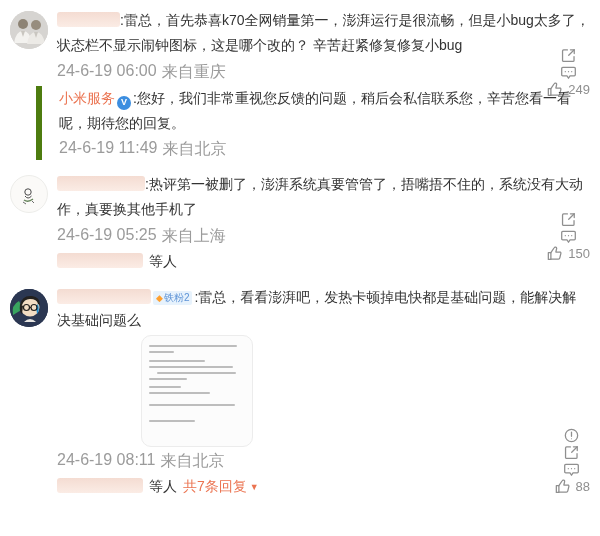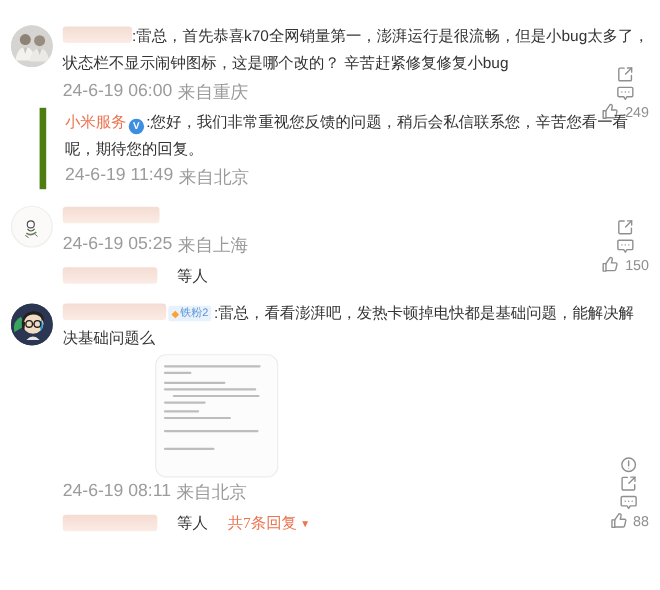--- a/index.html
+++ b/index.html
@@ -1,20 +1,20 @@
 <!DOCTYPE html>
 <html><head>
 <meta charset="utf-8">
 <style>
   html,body{margin:0;padding:0;}
   body{
     width:600px;height:536px;overflow:hidden;background:#fff;
     font-family:"Liberation Sans","DejaVu Sans",sans-serif;color:#333;
   }
-  .feed{padding:20px 10px 0 10px;}
+  .feed{padding:8px 10px 0 10px;}
   .comment{display:flex;align-items:flex-start;}
   .avatar{width:38px;height:38px;border-radius:50%;flex-shrink:0;margin-top:3px;overflow:hidden;position:relative;}
   .cbody{flex:1;margin-left:9px;min-width:0;}
   .ctext{font-size:14px;line-height:25px;color:#333;word-break:break-all;}
   .name-blur{display:inline-block;height:15px;border-radius:3px;
     background:linear-gradient(180deg,#f4dcd2,#fbece5);vertical-align:-2px;}
   .badge{display:inline-flex;align-items:center;height:14px;padding:0 3px;border-radius:2px;
     background:#e7f2fc;color:#5d93d6;font-size:10px;line-height:14px;vertical-align:1px;margin:0 2px;}
   .badge .diamond{color:#ffa02f;font-size:9px;margin-right:1px;}
   .meta-row{display:flex;justify-content:space-between;align-items:center;height:24px;margin-top:2px;}
@@ -22,21 +22,21 @@
   .actions{display:flex;align-items:center;color:#8f8f8f;flex-direction:column;}
   .action{display:flex;align-items:center;margin-left:24px;}
   .action svg{display:block;}
   .like-count{font-size:13px;color:#8f8f8f;margin-left:5px;}
   .reply-block{border-left:6px solid #4d7c0f;margin-left:-21px;padding-left:17px;margin-top:2px;}
   .reply-name{color:#eb7350;font-size:14px;}
   .vbadge{display:inline-flex;align-items:center;justify-content:center;width:14px;height:14px;border-radius:50%;
     background:#3c8ee0;color:#fff;font-size:9px;font-weight:bold;vertical-align:-2px;margin:0 2px;}
   .more-link{color:#eb7350;font-size:14px;cursor:pointer;}
   .tri{color:#eb7350;font-size:9px;margin-left:3px;vertical-align:1px;display:inline-block;}
-  .more-row{display:flex;align-items:center;margin-top:5px;height:21px;font-size:14px;gap:18px;font-family:Liberation Serif, serif;}
+  .more-row{display:flex;margin-top:5px;height:21px;font-size:14px;gap:6px;}
   .etal{color:#333;font-size:14px;}
   .attached-image{width:112px;height:112px;box-sizing:border-box;margin:3px 0 2px 84px;
     border:1px solid #ececec;border-radius:10px;background:#fcfcfc;padding:9px 7px;cursor:pointer;}
   .tline{height:2px;background:#bdbdbd;border-radius:1px;margin-bottom:4px;}
   .spacer-sm{height:12px;}
   .avatar svg{display:block;}
 </style>
 </head>
 <body>
 
@@ -104,21 +104,21 @@
   <div class="comment">
     <div class="avatar" style="background:#fbfaf8;border:1px solid #ededea;box-sizing:border-box;">
       <svg width="36" height="36" viewBox="0 0 36 36">
         <circle cx="17" cy="16" r="3.2" fill="none" stroke="#4a4a4a" stroke-width="1"></circle>
         <path d="M14 20 q3 4 6.5 0" fill="none" stroke="#4a4a4a" stroke-width="1"></path>
         <path d="M13 24 q4 3 9 -1" fill="none" stroke="#67855c" stroke-width="1.4"></path>
         <path d="M12 26 l3 2 M21 25 l2 2" stroke="#4a4a4a" stroke-width="0.8"></path>
       </svg>
     </div>
     <div class="cbody">
-      <div class="ctext"><span class="name-blur" style="width:88px"></span></div>
+      <div class="ctext"><span class="name-blur" style="width:88px"></span><span>:热评第一被删了，澎湃系统真要管管了，捂嘴捂不住的，系统没有大动作，真要换其他手机了</span></div>
       <div class="meta-row">
         <div class="meta">
           <span>24-6-19 05:25</span>
           <span>来自上海</span>
         </div>
         <div class="actions">
           <span class="action">
             <svg width="17" height="17" viewBox="0 0 16 16" fill="none" stroke="#8f8f8f" stroke-width="1.2" stroke-linecap="round" stroke-linejoin="round">
               <path d="M13.2 9v3.6a1 1 0 0 1-1 1H3.4a1 1 0 0 1-1-1V3.8a1 1 0 0 1 1-1H7"></path>
               <path d="M9.8 2.6h3.6v3.6"></path>

